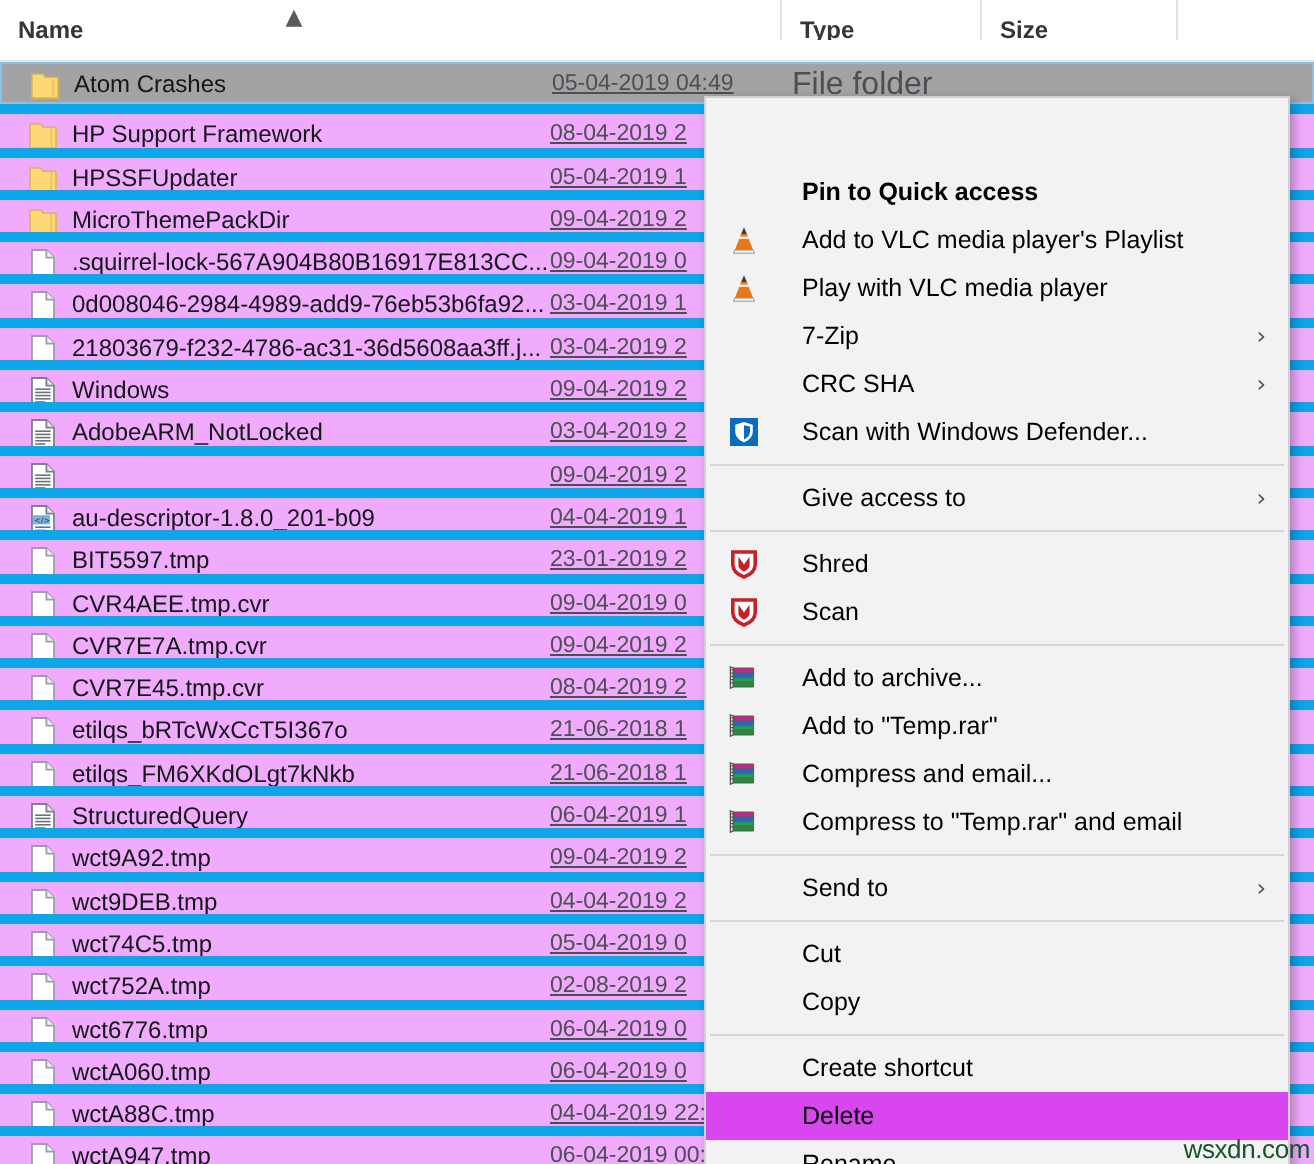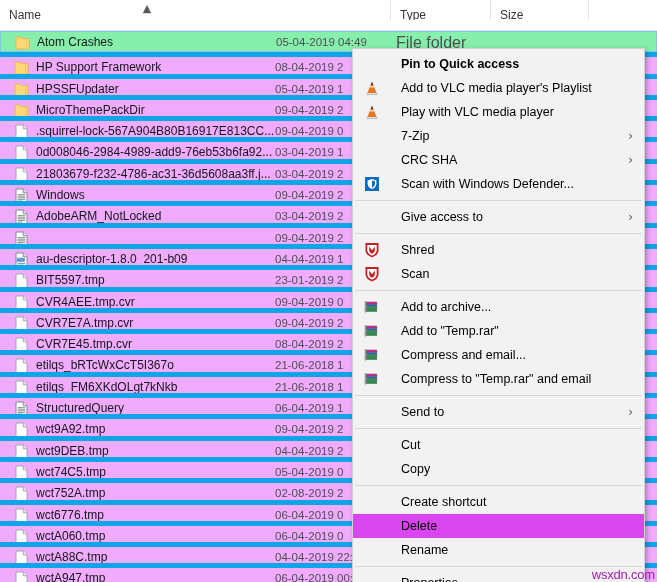--- a/index.html
+++ b/index.html
@@ -39,20 +39,21 @@
     top: 0;
     height: 20px;
     line-height: 30px;
     font-size: 12px;
     color: #33373b;
     padding-left: 9px;
     box-sizing: border-box;
     border-left: 1px solid #e3e3e3;
     white-space: nowrap;
     overflow: hidden;
+    font-weight: bold;
   }
   .col-head.first { border-left: none; }
   #sort-arrow {
     position: absolute;
     left: 140px;
     top: 4px;
     width: 14px;
     height: 10px;
     color: #5a5a5a;
     font-size: 11px;
@@ -71,41 +72,42 @@
   .row {
     position: relative;
     height: 21.3px;
     background: #f0abfc;
     box-sizing: border-box;
     border-top: 5px solid #0ea5e9;
     overflow: hidden;
   }
   .row.focused {
     border: 1px solid #89c1e8;
-    background: #86efac;
+    background: #a3a3a3;
   }
   .cell-name {
     position: absolute;
     left: 36px;
     top: 0;
     height: 21.3px;
     line-height: 21px;
     font-size: 12px;
     color: #14171a;
     white-space: nowrap;
   }
   .cell-date {
     position: absolute;
     left: 275px;
     top: 0;
     height: 38px;
     line-height: 21px;
     font-size: 11.5px;
     color: #4c5054;
     white-space: nowrap;
+    text-decoration: underline;
   }
   .cell-type {
     position: absolute;
     left: 395px;
     top: 0;
     height: 21.3px;
     line-height: 21px;
     font-size: 16px;
     color: #4c5054;
     white-space: nowrap;
@@ -149,21 +151,21 @@
     position: relative;
     height: 24px;
     line-height: 24px;
     padding-left: 48px;
     padding-right: 26px;
     font-size: 12.5px;
     color: #000000;
     white-space: nowrap;
     cursor: default;
   }
-  .mi.bold { font-weight: bold; }
+  .mi.bold { font-weight: bold; margin-top: 32px; }
   .mi.hl { background: #d946ef; }
   .mi .micon {
     position: absolute;
     left: 11px;
     top: 4px;
     width: 16px;
     height: 16px;
   }
   .mi .micon svg { display: block; }
   .mi .arrow {
@@ -181,21 +183,21 @@
     background: #d7d7d7;
     margin: 4px 2px 4px 2px;
   }
 
   
   #watermark {
     position: absolute;
     right: 2px;
     bottom: 0px;
     font-size: 13px;
-    color: #a21caf;
+    color: #14532d;
     font-family: "Liberation Sans", sans-serif;
     letter-spacing: -0.2px;
   }
 </style>
 </head>
 <body>
 
 <div id="explorer">
 
   <div id="col-header">

